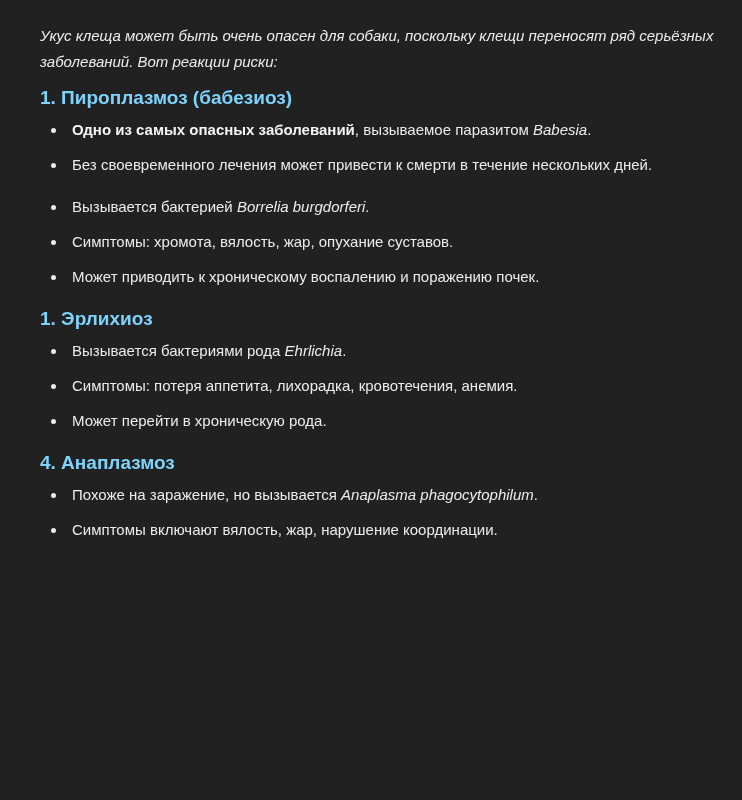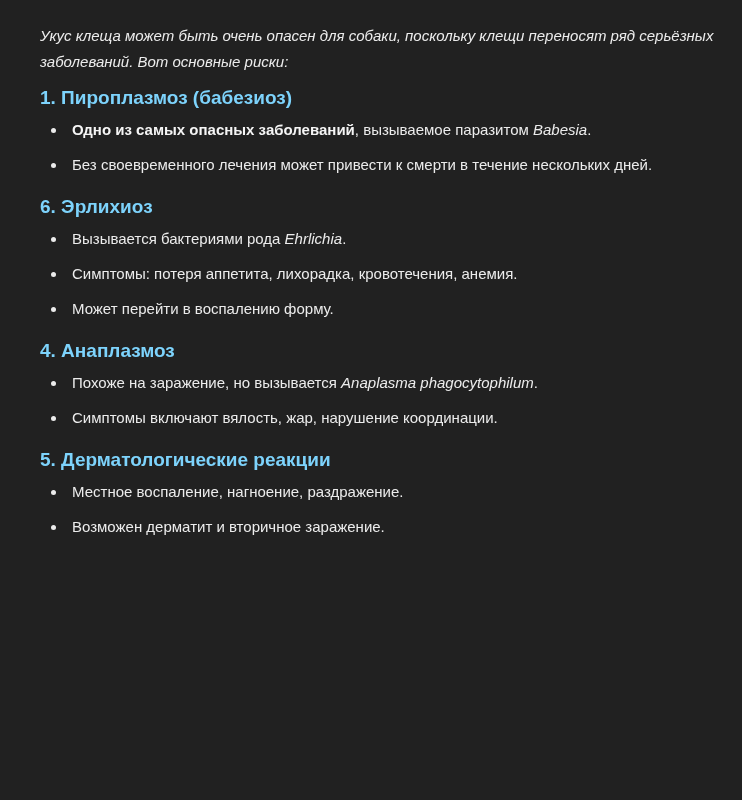--- a/index.html
+++ b/index.html
@@ -53,51 +53,49 @@
     }
     b { font-weight: 700; color: #f5f5f5; }
     i { font-style: italic; }
   </style>
 </head>
 <body>
 
 <div class="msg">
   <p class="intro">
     <span>Укус клеща может быть очень опасен для собаки, поскольку клещи переносят ряд серьёзных</span><br>
-    <span>заболеваний. Вот основные риски:</span>
+    <span>заболеваний. Вот реакции риски:</span>
   </p>
 
   <div>
     <div class="section-title">1. Пироплазмоз (бабезиоз)</div>
     <ul class="items">
       <li><b>Одно из самых опасных заболеваний</b><span>, вызываемое паразитом </span><i>Babesia</i><span>.</span></li>
       <li><span>Без своевременного лечения может привести к смерти в течение нескольких дней.</span></li>
     </ul>
   </div>
 
   <div>
+    <ul class="items">
+      <li><span>Вызывается бактерией </span><i>Borrelia burgdorferi</i><span>.</span></li>
+      <li><span>Симптомы: хромота, вялость, жар, опухание суставов.</span></li>
+      <li><span>Может приводить к хроническому воспалению и поражению почек.</span></li>
+    </ul>
   </div>
 
   <div>
-    <div class="section-title">6. Эрлихиоз</div>
+    <div class="section-title">1. Эрлихиоз</div>
     <ul class="items">
       <li><span>Вызывается бактериями рода </span><i>Ehrlichia</i><span>.</span></li>
       <li><span>Симптомы: потеря аппетита, лихорадка, кровотечения, анемия.</span></li>
-      <li><span>Может перейти в воспалению форму.</span></li>
+      <li><span>Может перейти в хроническую рода.</span></li>
     </ul>
   </div>
 
   <div>
     <div class="section-title">4. Анаплазмоз</div>
     <ul class="items">
       <li><span>Похоже на заражение, но вызывается </span><i>Anaplasma phagocytophilum</i><span>.</span></li>
       <li><span>Симптомы включают вялость, жар, нарушение координации.</span></li>
     </ul>
   </div>
 
-  <div>
-    <div class="section-title">5. Дерматологические реакции</div>
-    <ul class="items">
-      <li><span>Местное воспаление, нагноение, раздражение.</span></li>
-      <li><span>Возможен дерматит и вторичное заражение.</span></li>
-    </ul>
-  </div>
 </div>
 
 </body></html>

